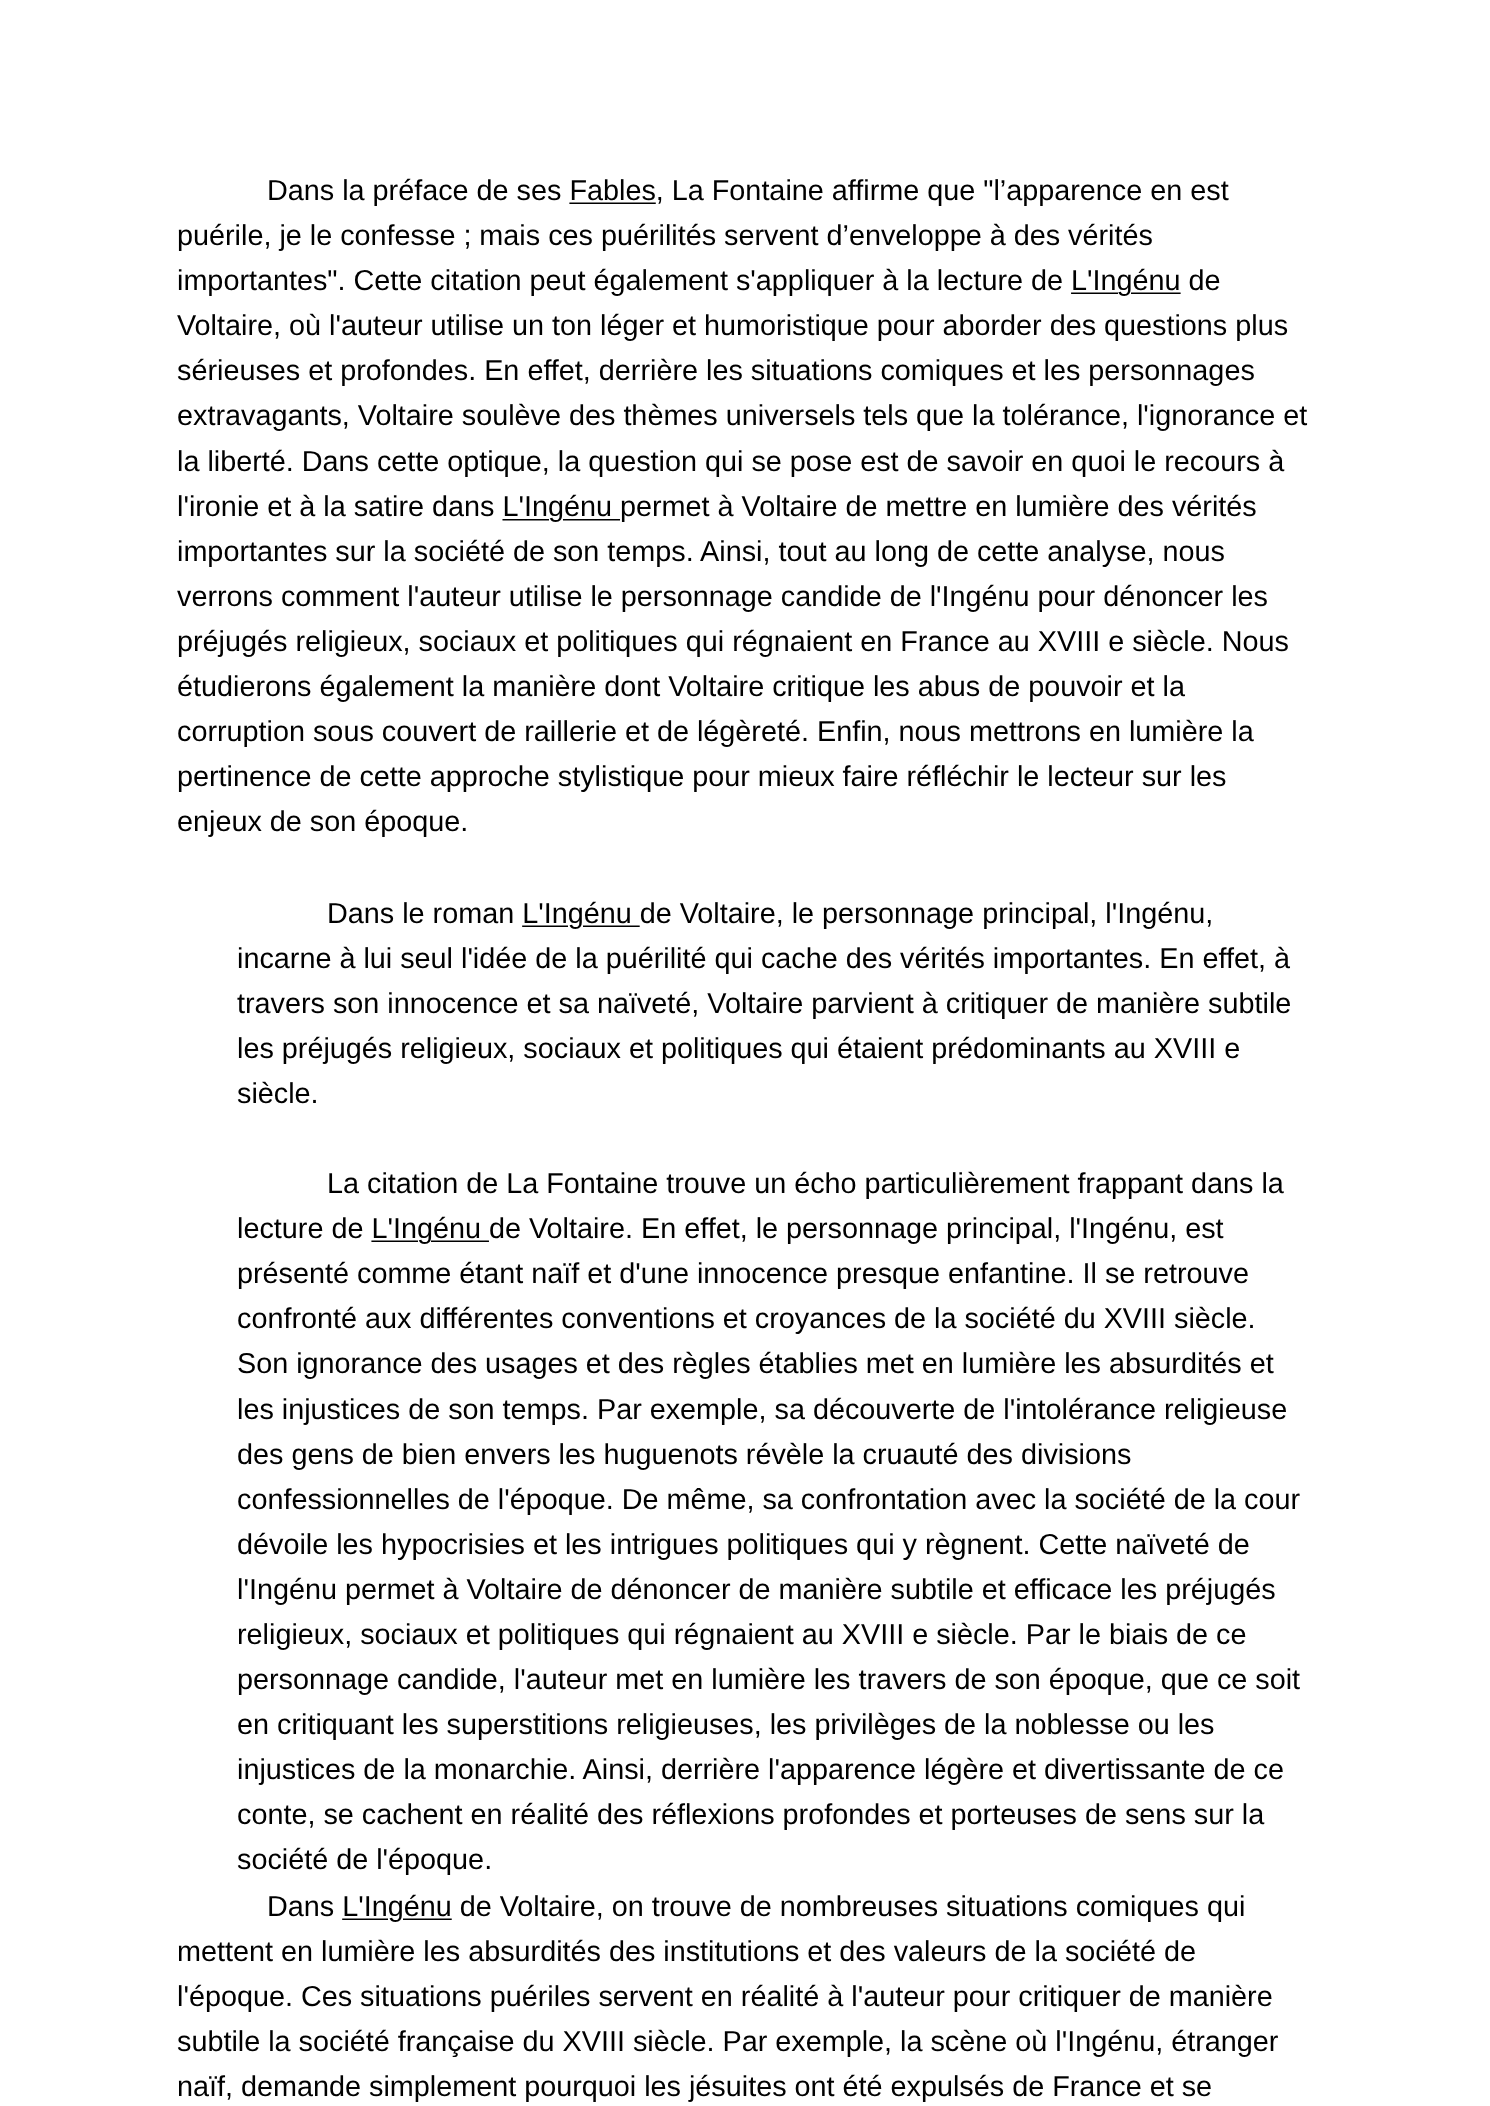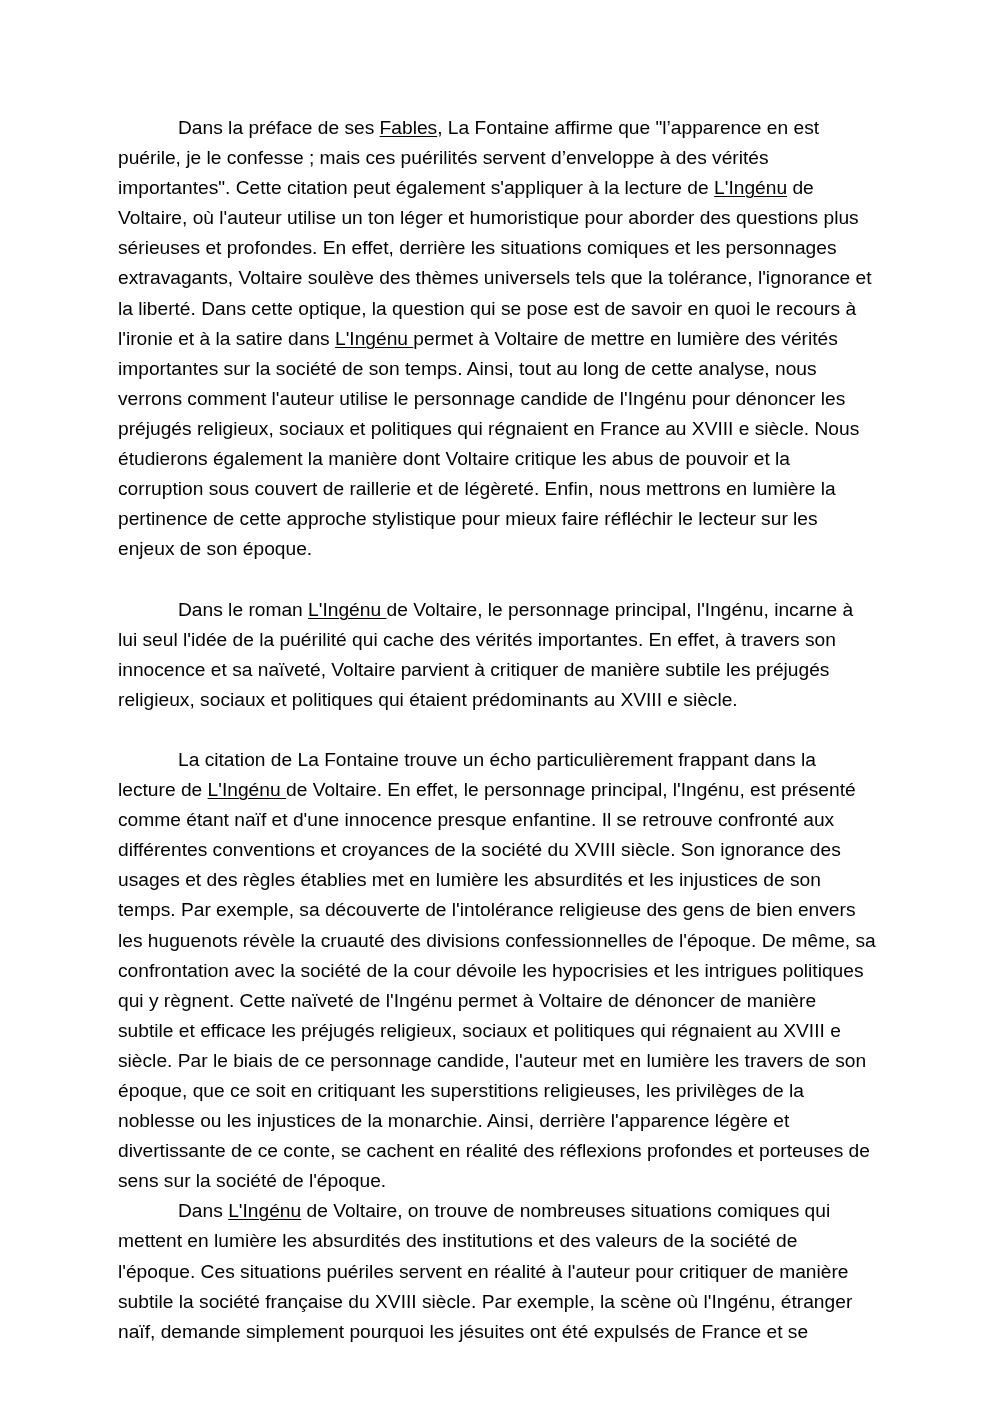--- a/index.html
+++ b/index.html
@@ -37,20 +37,21 @@
 
   .para {
     margin: 0;
     text-indent: 60px;
     color: #000000;
   }
 
   
   .para.gap-before {
     margin-top: 30.1px;
+    margin-left: 40px;
   }
 
   
   .para.tight {
     margin-top: 0;
   }
 
   .u {
     text-decoration: underline;
     text-decoration-thickness: 1px;

